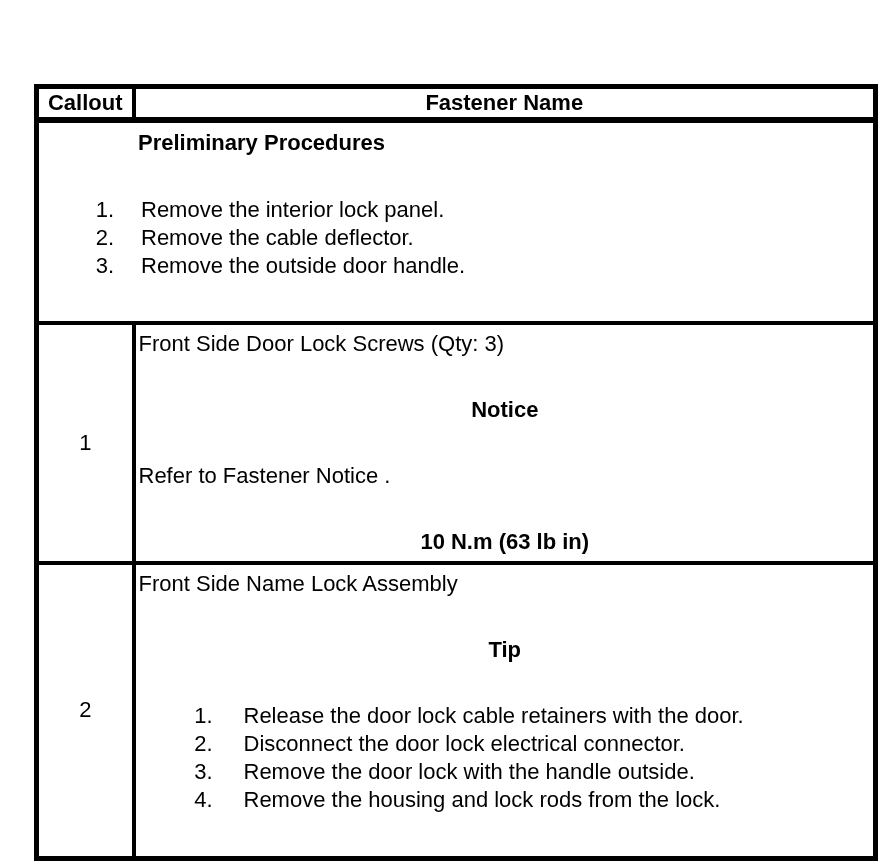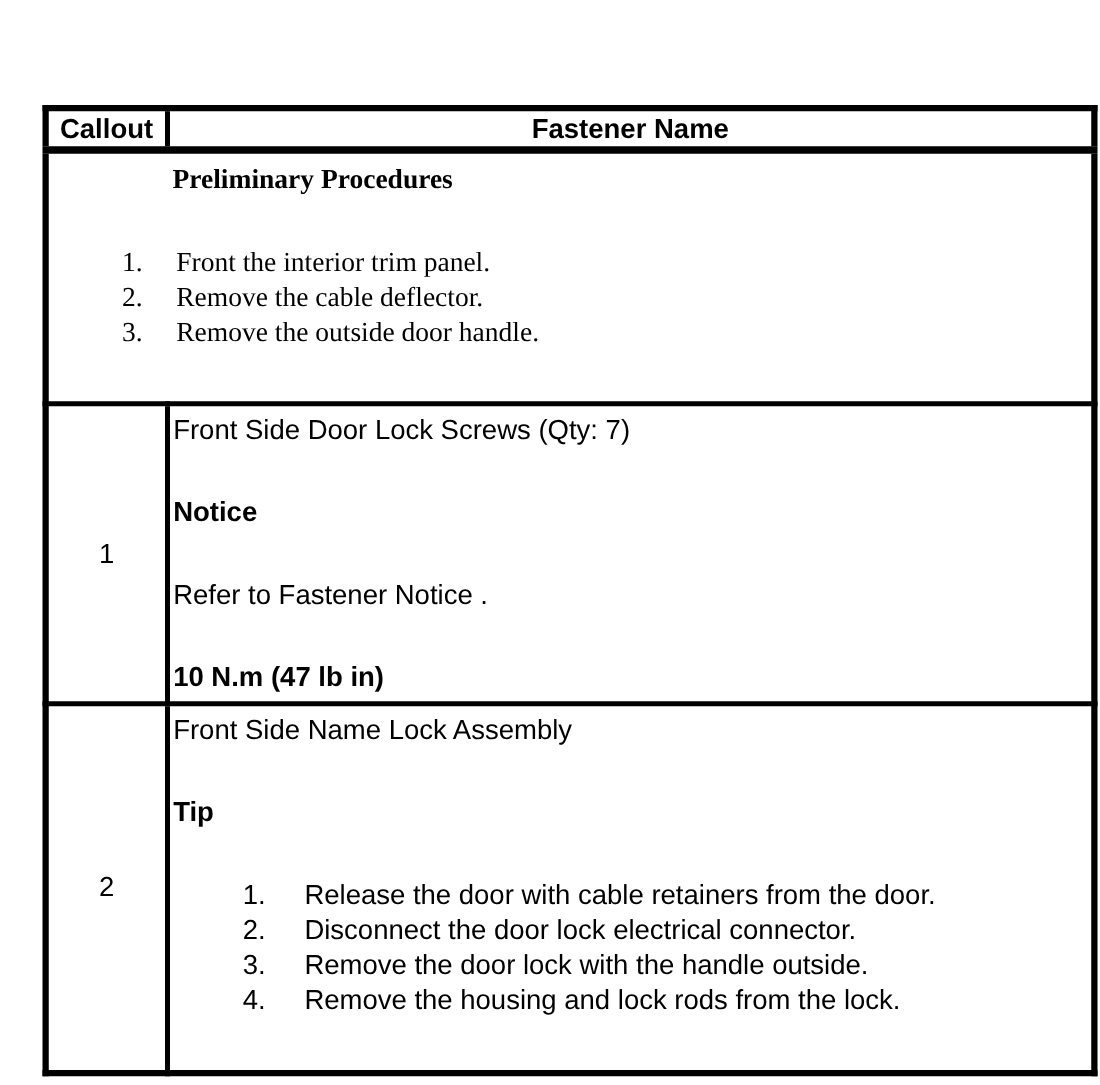--- a/index.html
+++ b/index.html
@@ -41,28 +41,28 @@
     border-bottom-width: 6px;
     padding: 0;
   }
 
   td.callout-cell {
     text-align: center;
     vertical-align: middle;
     font-size: 22px;
   }
 
-  tr.row-prelim td { height: 203px; font-family: Liberation Serif, serif; }
+  tr.row-prelim td { height: 203px; }
   tr.row-c1 td     { height: 240px; }
   tr.row-c2 td     { height: 295px; }
 
   td.merged-cell { padding: 6px 2px 0 0; }
   td.component-cell { padding: 5px 2px 0 3px; }
 
-  .bold { font-weight: bold; }
+  .bold { font-weight: bold; text-align: center; }
 
   .prelim-heading {
     margin-left: 99px;
     margin-bottom: 39px;
     font-weight: bold;
   }
 
   .component-cell p { margin: 0 0 38px 0; }
   .component-cell p:last-child { margin-bottom: 0; }
 
@@ -91,53 +91,53 @@
       <th>Fastener Name</th>
     </tr>
   </thead>
   <tbody>
     <tr class="row-prelim">
       <td colspan="2" class="merged-cell">
         <div class="prelim-heading">Preliminary Procedures</div>
         <div class="steps steps-prelim">
           <div class="step">
             <span class="step-num">1.</span>
-            <span class="step-text">Front the interior trim panel.</span>
+            <span class="step-text">Remove the interior lock panel.</span>
           </div>
           <div class="step">
             <span class="step-num">2.</span>
             <span class="step-text">Remove the cable deflector.</span>
           </div>
           <div class="step">
             <span class="step-num">3.</span>
             <span class="step-text">Remove the outside door handle.</span>
           </div>
         </div>
       </td>
     </tr>
 
     <tr class="row-c1">
       <td class="callout-cell">1</td>
       <td class="component-cell">
-        <p>Front Side Door Lock Screws (Qty: 7)</p>
+        <p>Front Side Door Lock Screws (Qty: 3)</p>
         <p class="bold">Notice</p>
         <p>Refer to Fastener Notice .</p>
-        <p class="bold">10 N.m (47 lb in)</p>
+        <p class="bold">10 N.m (63 lb in)</p>
       </td>
     </tr>
 
     <tr class="row-c2">
       <td class="callout-cell">2</td>
       <td class="component-cell">
         <p>Front Side Name Lock Assembly</p>
         <p class="bold">Tip</p>
         <div class="steps steps-assembly">
           <div class="step">
             <span class="step-num">1.</span>
-            <span class="step-text">Release the door with cable retainers from the door.</span>
+            <span class="step-text">Release the door lock cable retainers with the door.</span>
           </div>
           <div class="step">
             <span class="step-num">2.</span>
             <span class="step-text">Disconnect the door lock electrical connector.</span>
           </div>
           <div class="step">
             <span class="step-num">3.</span>
             <span class="step-text">Remove the door lock with the handle outside.</span>
           </div>
           <div class="step">

